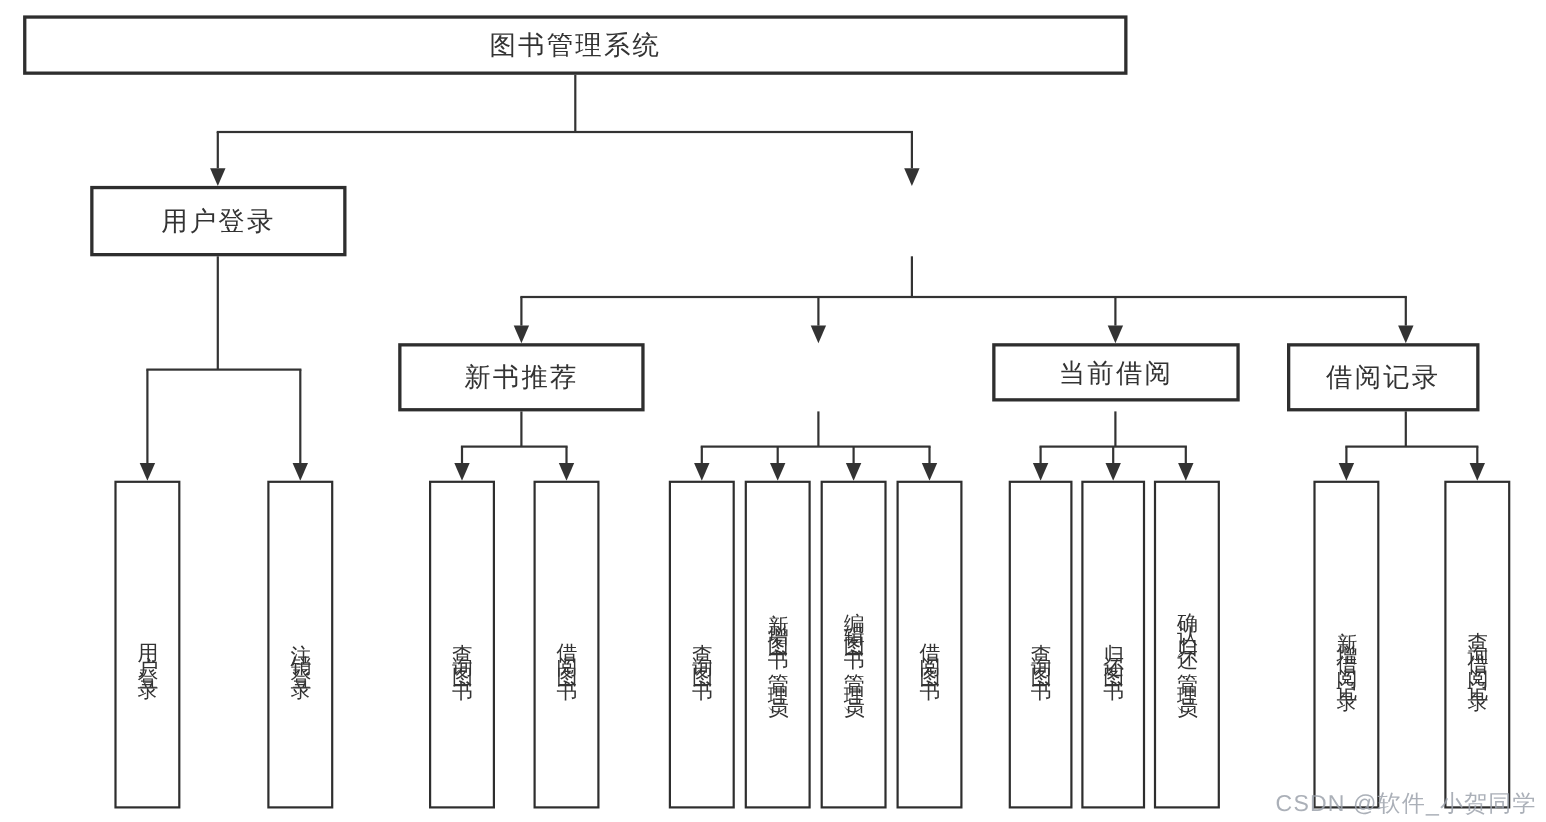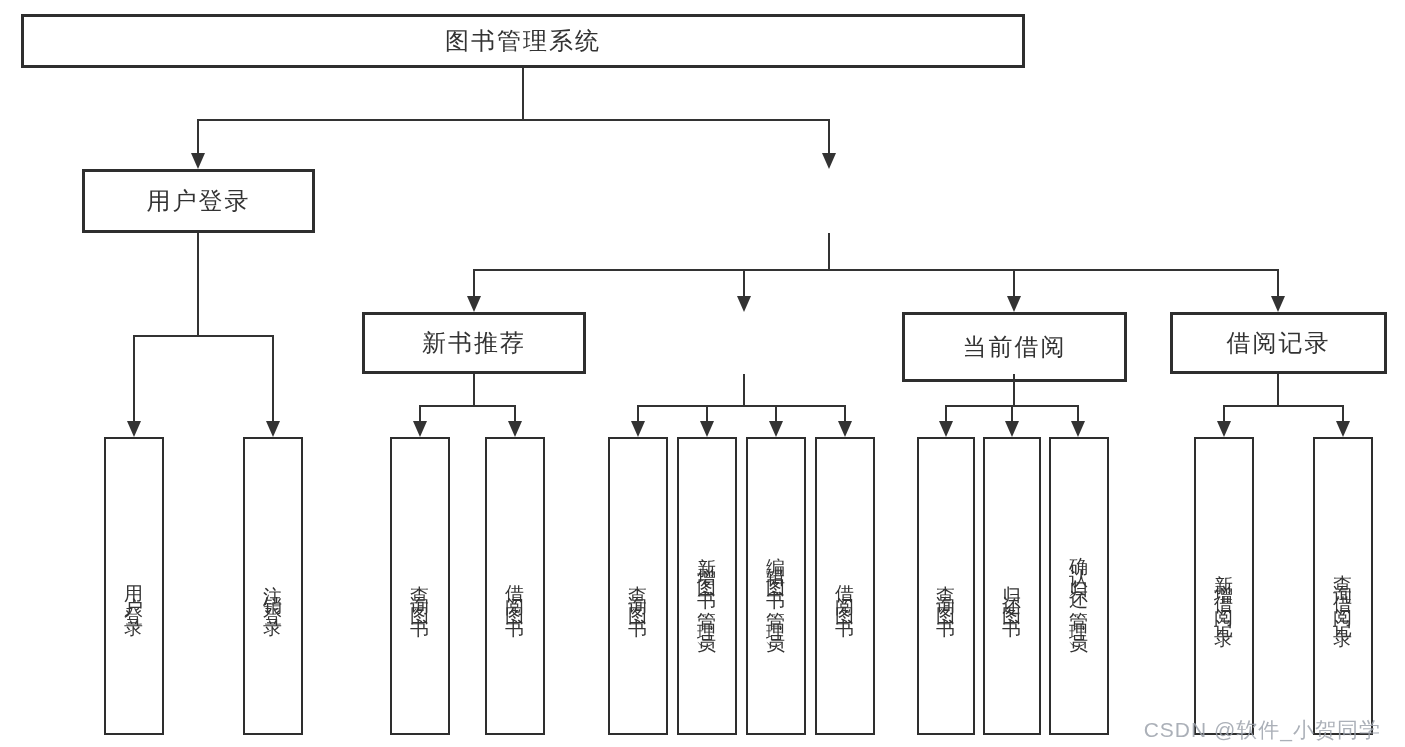--- a/index.html
+++ b/index.html
@@ -37,21 +37,21 @@
   .vline{position:absolute;width:2px;background:#333333;}
   .hline{position:absolute;height:2px;background:#333333;}
   .arrow{
     position:absolute;width:0;height:0;
     border-left:7px solid transparent;
     border-right:7px solid transparent;
     border-top:16px solid #333333;
   }
   .watermark{
     position:absolute;
-    right:24px;top:716px;
+    right:8px;top:716px;
     font-size:21px;
     letter-spacing:1px;
     color:rgba(156,162,172,0.85);
     z-index:10;
     white-space:nowrap;
   }
 </style>
 </head>
 <body>
 
@@ -86,24 +86,24 @@
   <div class="vline" style="left:743px;top:270px;height:26px"></div>
   <div class="arrow" style="left:737px;top:296px"></div>
   <div class="vline" style="left:1013px;top:270px;height:26px"></div>
   <div class="arrow" style="left:1007px;top:296px"></div>
   <div class="vline" style="left:1277px;top:270px;height:26px"></div>
   <div class="arrow" style="left:1271px;top:296px"></div>
 
   <div class="box" style="left:362px;top:312px;width:224px;height:62px">
     <span class="hlabel">新书推荐</span>
   </div>
-  <div class="box" style="left:902px;top:312px;width:225px;height:70px">
+  <div class="box" style="left:902px;top:312px;width:225px;height:53px">
     <span class="hlabel">当前借阅</span>
   </div>
-  <div class="box" style="left:1170px;top:312px;width:217px;height:62px">
+  <div class="box" style="left:1170px;top:312px;width:175px;height:62px">
     <span class="hlabel">借阅记录</span>
   </div>
 
   <div class="vline" style="left:473px;top:374px;height:32px"></div>
   <div class="hline" style="left:419px;top:405px;width:97px"></div>
   <div class="vline" style="left:419px;top:406px;height:15px"></div>
   <div class="arrow" style="left:413px;top:421px"></div>
   <div class="vline" style="left:514px;top:406px;height:15px"></div>
   <div class="arrow" style="left:508px;top:421px"></div>
 

